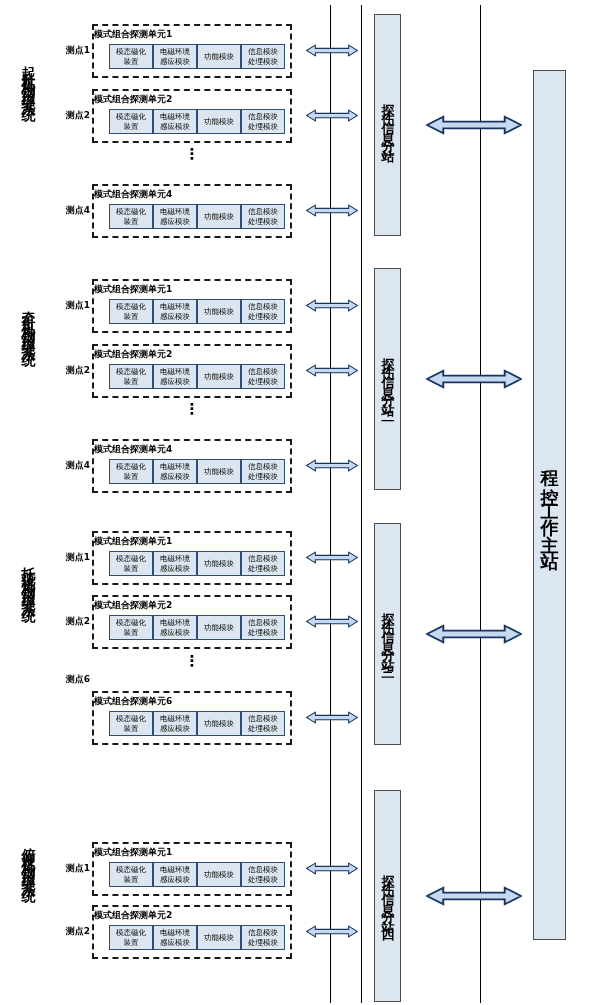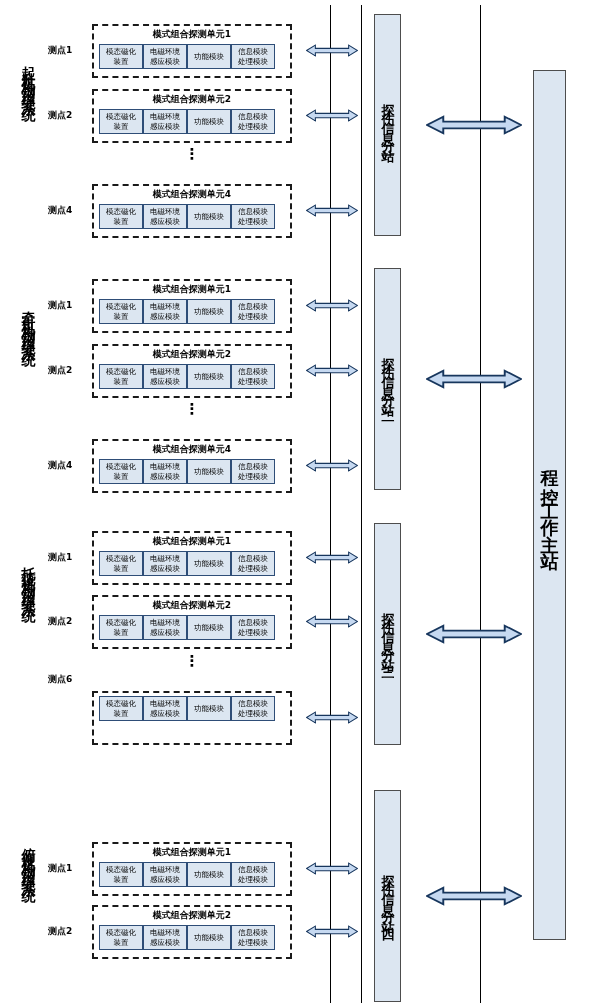--- a/index.html
+++ b/index.html
@@ -6,27 +6,27 @@
   #diagram{position:relative;width:600px;height:1005px;background:#ffffff;
            font-family:"DejaVu Sans",sans-serif;color:#000;overflow:hidden;}
 
   .vline{position:absolute;top:5px;height:998px;width:1px;background:#000;}
 
   .group-label{position:absolute;left:14px;width:24px;writing-mode:vertical-rl;
                text-orientation:upright;font-size:14px;font-weight:bold;letter-spacing:5px;}
 
   .unit{position:absolute;left:92px;width:200px;height:54px;border:2px dashed #1a1a1a;
         background:#fff;box-sizing:border-box;}
-  .unit-title{text-align:center;font-size:9px;font-weight:bold;padding-top:2px;white-space:nowrap;}
-  .unit-modules{display:flex;justify-content:flex-start;padding:3px 5px 0 5px;}
+  .unit-title{font-size:9px;font-weight:bold;padding-top:2px;white-space:nowrap;}
+  .unit-modules{display:flex;justify-content:flex-end;padding:3px 5px 0 5px;}
   .module-box{width:44px;height:25px;background:var(--box-fill,#dce6f1);border:1px solid #2e4d77;
               box-sizing:border-box;display:flex;flex-direction:column;align-items:center;
               justify-content:center;font-size:7.5px;line-height:1.25;text-align:center;}
 
-  .point-label{position:absolute;left:48px;width:42px;text-align:left;font-size:9px;font-weight:bold;}
+  .point-label{position:absolute;left:48px;width:42px;text-align:right;font-size:9px;font-weight:bold;}
 
   .dots{position:absolute;left:178px;width:28px;text-align:center;font-size:15px;
         font-weight:bold;line-height:1;}
 
   .arrow{position:absolute;}
   .arrow svg{width:100%;height:100%;display:block;}
   .arrow polygon{fill:var(--arrow-fill,#c6d9f1);stroke:var(--arrow-stroke,#17365d);stroke-width:2;}
   .arrow-s{left:306px;width:52px;height:13px;}
   .arrow-l{left:426px;width:96px;height:20px;}
 
@@ -308,20 +308,21 @@
       </div>
     </div>
   </div>
     <div class="point-label" style="top: 615px;">测点2</div>
     <div class="arrow arrow-s" style="top: 615px;">
     <svg viewBox="0 0 100 24" preserveAspectRatio="none">
         <polygon points="1,12 18,2 18,8 82,8 82,2 99,12 82,22 82,16 18,16 18,22"></polygon>
       </svg>
   </div>
     <div class="unit" style="top: 691px;">
+    <div class="unit-title">模式组合探测单元6</div>
     <div class="unit-modules">
       <div class="module-box">
         <span>模态磁化</span>
         <span>装置</span>
       </div>
       <div class="module-box">
         <span>电磁环境</span>
         <span>感应模块</span>
       </div>
       <div class="module-box">

